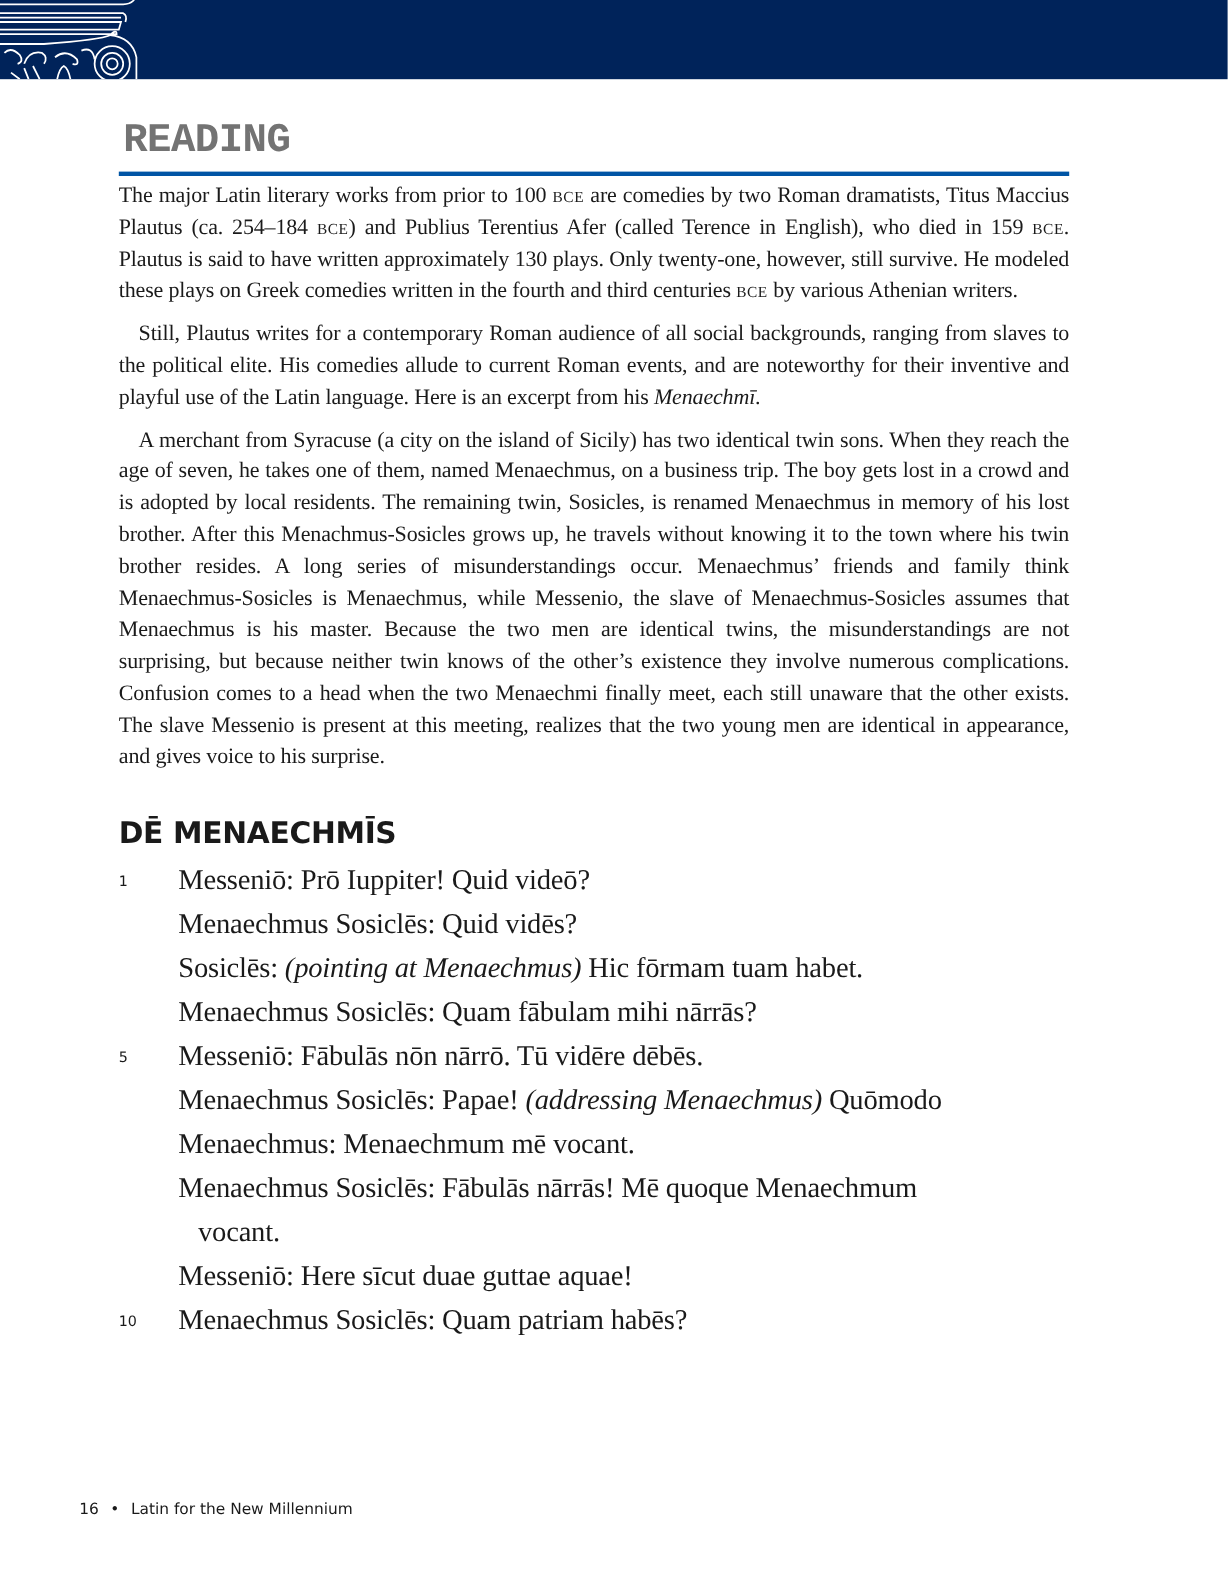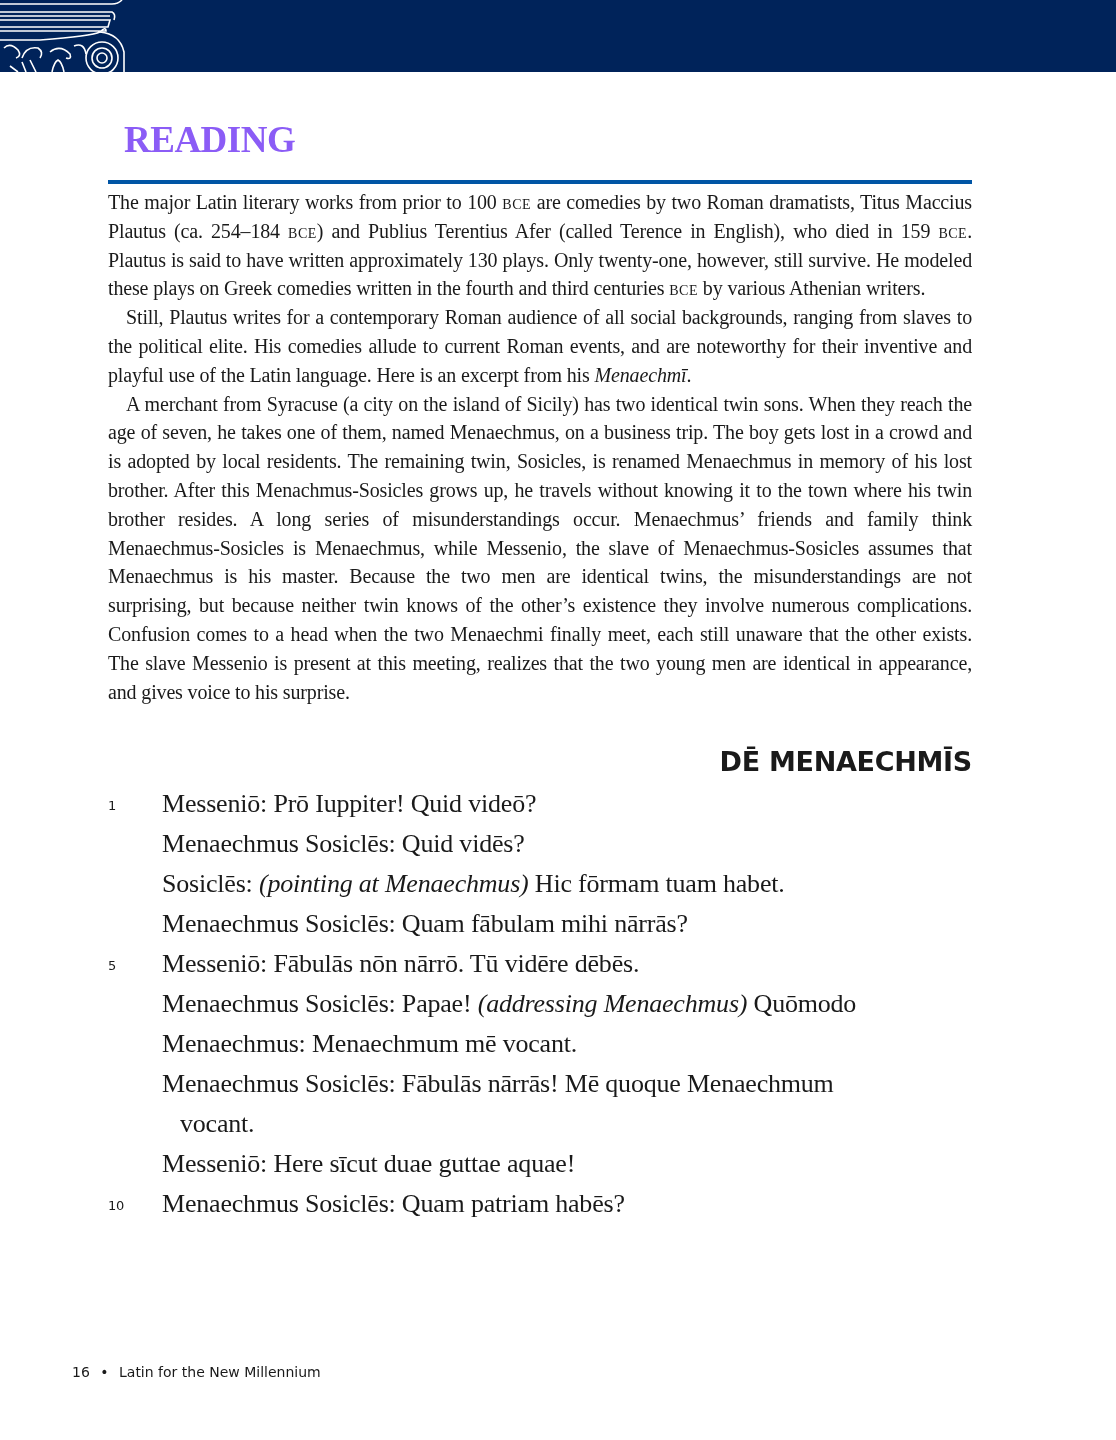--- a/index.html
+++ b/index.html
@@ -1,33 +1,33 @@
 <!DOCTYPE html>
 <html><head>
 <meta charset="utf-8">
 <style>
   html, body { margin: 0; padding: 0; background: #ffffff; }
   body { width: 1116px; height: 1440px; position: relative; overflow: hidden; }
   .header-band { position: absolute; left: 0; top: 0; width: 1116px; height: 72px; background: #00235a; }
   .header-band svg { position: absolute; left: 0; top: 0; }
   .content { position: absolute; left: 108px; top: 100px; width: 864px; }
   .reading-title {
-    font-family: Liberation Serif, serif; font-weight: bold; font-size: 37px;
-    color: #8b5cf6; letter-spacing: -0.5px; margin: 16px; line-height: 48px;
+    font-family: Liberation Mono, monospace; font-weight: bold; font-size: 37px;
+    color: #737373; letter-spacing: -0.5px; margin: 4px; line-height: 48px;
   }
   .title-rule { height: 4px; background: #0055a5; margin-top: 0px; margin-bottom: 4px; }
   .intro p {
     font-family: "Liberation Serif", serif; font-size: 20px; line-height: 28.8px;
     color: #1a1a1a; margin: 0; text-align: justify; letter-spacing: -0.15px;
   }
-  .intro p + p { text-indent: 18px; }
+  .intro p + p { margin-top: 10px; text-indent: 18px; }
   .sc { font-variant: small-caps; text-transform: lowercase; letter-spacing: 0.5px; }
   .section-title {
     font-family: "DejaVu Sans", sans-serif; font-weight: bold; font-size: 27px;
-    color: #1a1a1a; margin: 36px 0 0 0; line-height: 40px; letter-spacing: -0.3px; text-align: right;
+    color: #1a1a1a; margin: 36px 0 0 0; line-height: 40px; letter-spacing: -0.3px;
   }
   .dialogue { margin-top: 2px; }
   .line {
     position: relative; font-family: "Liberation Serif", serif; font-size: 26px;
     line-height: 40px; color: #1a1a1a; padding-left: 54px; letter-spacing: -0.2px;
   }
   .line .cont { display: block; padding-left: 18px; }
   .line-num {
     position: absolute; left: 0; top: 0; font-family: "DejaVu Sans", sans-serif;
     font-size: 13px; color: #1a1a1a; line-height: 44px;

